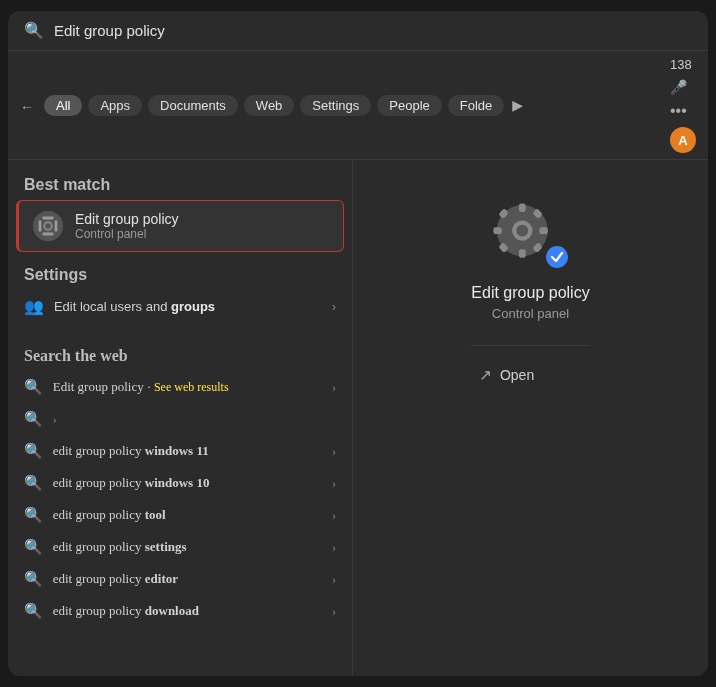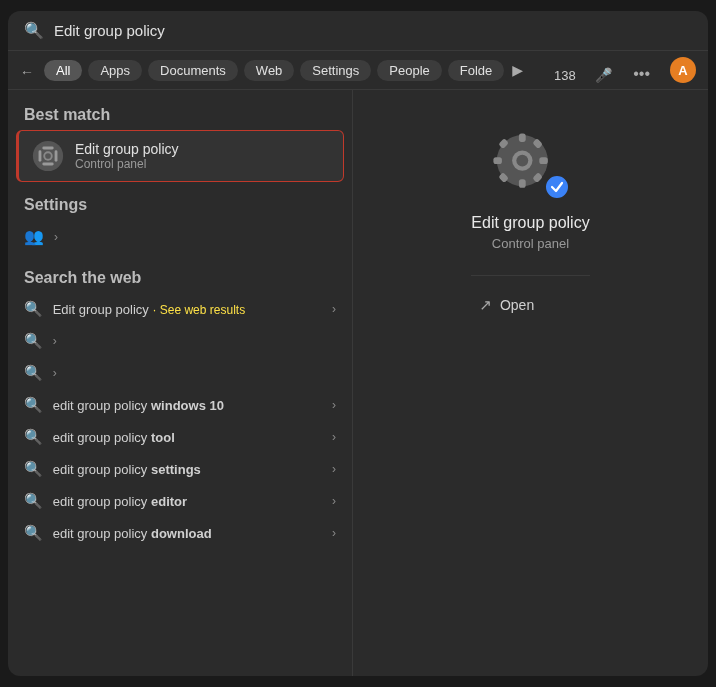--- a/index.html
+++ b/index.html
@@ -72,22 +72,23 @@
       color: #fff;
     }
     .filter-more {
       background: none;
       border: none;
       color: #aaa;
       font-size: 16px;
       cursor: pointer;
       margin-left: auto;
       display: flex;
-      align-items: flex-end;
-      gap: 20px;
+      align-items: flex-start;
+      gap: 7px;
+      flex-direction: column;
     }
     .filter-count {
       color: #ccc;
       font-size: 13px;
     }
     .filter-avatar {
       width: 26px;
       height: 26px;
       background: #e67e22;
       border-radius: 50%;
@@ -152,21 +153,21 @@
       cursor: pointer;
     }
     .settings-item-icon { color: #aaa; font-size: 16px; }
     .settings-item-text {
       flex: 1;
       color: #d0d0d0;
       font-size: 13px;
     }
     .settings-item-text strong { color: #e8e8e8; font-weight: 600; }
     .chevron { color: #888; font-size: 12px; }
-    .web-search-section { margin-top: 12px; }
+    .web-search-section { margin-top: 20px; font-family: Liberation Serif, serif; }
     .search-web-item {
       display: flex;
       align-items: center;
       gap: 10px;
       padding: 7px 16px;
       cursor: pointer;
     }
     .search-web-icon { color: #aaa; font-size: 15px; }
     .search-web-text {
       flex: 1;
@@ -293,38 +294,42 @@
         <div class="best-match-text">
           <div class="title">Edit group policy</div>
           <div class="subtitle">Control panel</div>
         </div>
       </div>
 
       <div class="settings-section">
         <div class="section-label">Settings</div>
         <div class="settings-item">
           <span class="settings-item-icon">👥</span>
+          <span class="settings-item-text">
+            Edit local users and <strong>groups</strong>
+          </span>
           <span class="chevron">›</span>
         </div>
       </div>
 
       <div class="web-search-section">
         <div class="section-label">Search the web</div>
 
         <div class="search-web-item">
           <span class="search-web-icon">🔍</span>
           <span class="search-web-text">Edit group policy <span class="see-web">· See web results</span></span>
           <span class="chevron">›</span>
         </div>
         <div class="search-web-item">
           <span class="search-web-icon">🔍</span>
           <span class="chevron">›</span>
         </div>
         <div class="search-web-item">
           <span class="search-web-icon">🔍</span>
+          <span class="search-web-text">edit group policy <strong>windows 11</strong></span>
           <span class="chevron">›</span>
         </div>
         <div class="search-web-item">
           <span class="search-web-icon">🔍</span>
           <span class="search-web-text">edit group policy <strong>windows 10</strong></span>
           <span class="chevron">›</span>
         </div>
         <div class="search-web-item">
           <span class="search-web-icon">🔍</span>
           <span class="search-web-text">edit group policy <strong>tool</strong></span>

